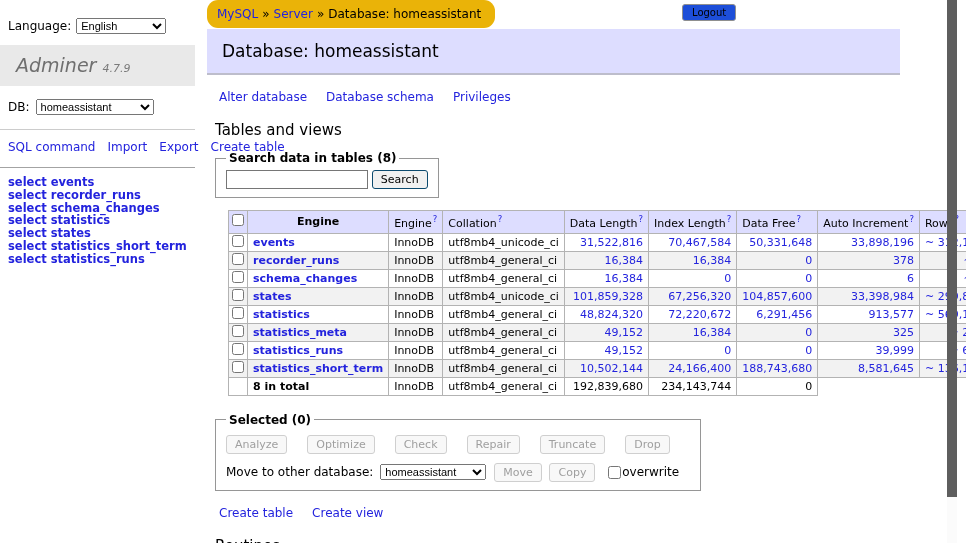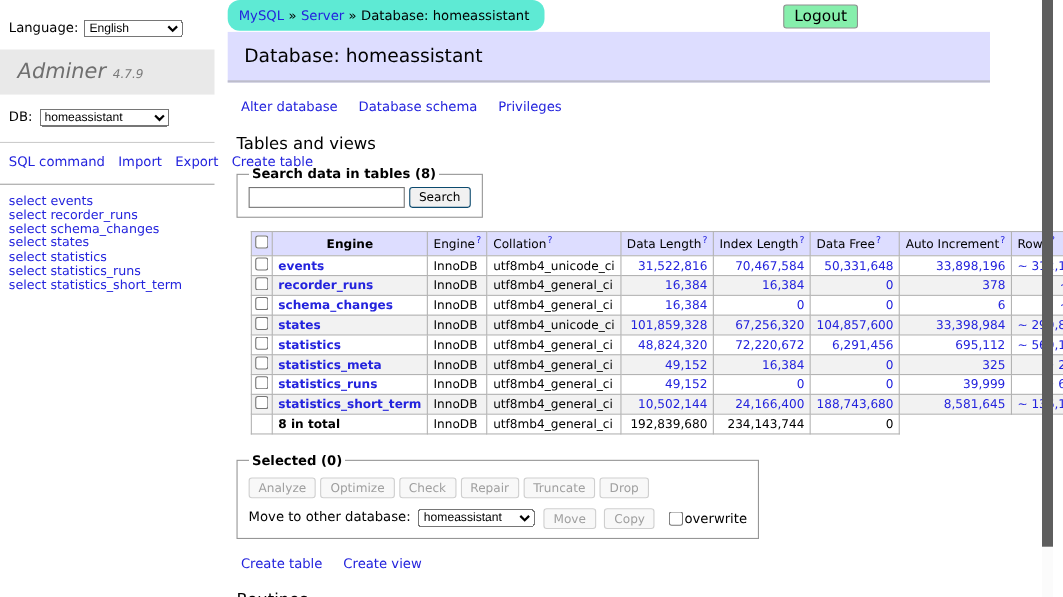--- a/index.html
+++ b/index.html
@@ -23,34 +23,34 @@
     background: #e9e9e9; font-weight: normal; font-style: italic;
     font-size: 19px; color: #6f6f6f;
   }
   h1#app-title .ver { font-size: 11px; font-style: italic; color: #7a7a7a; }
   #db-row { padding: 13px 8px 14px; border-bottom: 1px solid #ccc; }
   #db-row label { margin-right: 6px; }
   #db-row select { width: 118px; font-size: 11px; }
   #main-links { margin: 0; padding: 9px 8px 11px; border-bottom: 1px solid #a3a3a3; width: 195px; }
   #main-links .inner { width: 160px; line-height: 17px; }
   #main-links a { margin-right: 12px; white-space: nowrap; }
-  #table-links { padding: 8px 0 0; }
+  #table-links { padding: 8px 0 0; font-weight: bold; }
   #table-links a { display: block; padding: 0 8px; font-size: 11.5px; line-height: 12.8px; margin-bottom: 0; }
 
   
   #content { position: absolute; left: 207px; top: 0; width: 693px; }
   #breadcrumb {
-    display: inline-block; background: #5eead4;
+    display: inline-block; background: #eab308;
     padding: 7px 14px 7px 10px; font-size: 12px; border-radius: 11px;
   }
   #breadcrumb .sep { color: #000; margin: 0 4px; }
   #logout-btn {
-    position: absolute; left: 712px; top: 4px;
-    font-family: "DejaVu Sans", sans-serif; font-size: 14px;
-    padding: 2px 9px; background: #86efac; border: 1px solid #8f8f8f;
+    position: absolute; left: 682px; top: 4px;
+    font-family: "DejaVu Sans", sans-serif; font-size: 10px;
+    padding: 2px 9px; background: #1d4ed8; border: 1px solid #8f8f8f;
     border-radius: 3px; cursor: pointer;
   }
   h2#page-title {
     margin: 1px 0 0; padding: 12px 15px; background: #ddf;
     font-size: 17px; font-weight: normal; border-bottom: 2px solid #bdbdcb;
   }
   p.links-row { margin: 15px 0 0 12px; }
   p.links-row a { margin-right: 19px; }
   h3 { font-weight: normal; font-size: 15px; margin: 17px 0 12px 8px; }
 
@@ -86,21 +86,21 @@
   #tables-table a.tname { font-weight: bold; }
   #tables-body tr:nth-child(even) td { background: #f2f2f2; }
   #tables-table sup.help { color: #2323dd; font-size: 8.5px; margin-left: 1px; }
   #tables-foot td { background: #fff; }
   #tables-foot td.total-label { font-weight: bold; }
   #tables-foot td.noborder { border: none; background: transparent; }
 
   
   #selected-fs { margin-top: 17px; }
   #sel-buttons { margin: 3px 0 9px; }
-  #sel-buttons .btn { margin-right: 4px; }
+  #sel-buttons .btn { margin-right: 20px; }
   #move-row span.mlabel { margin-right: 7px; text-align: right; }
   #move-row select { width: 106px; font-size: 11px; vertical-align: middle; }
   #move-row .btn { margin-left: 4px; }
   #move-row label.ovr { margin-left: 9px; vertical-align: middle; margin-top: 33px; }
   #move-row label.ovr input { margin: 0 1px 0 0; vertical-align: middle; }
 
   
   #scroll-track { position: fixed; top: 0; right: 9px; width: 10px; height: 543px; background: #fbfbfb; }
   #scroll-thumb { width: 10px; height: 497px; background: #5e5e5e; }
 </style>
@@ -113,24 +113,24 @@
   </div>
   <h1 id="app-title"><span>Adminer</span> <span class="ver">4.7.9</span></h1>
   <div id="db-row">
     <label>DB:</label><select><option>homeassistant</option></select>
   </div>
   <p id="main-links"><span class="inner"><a href="#">SQL command</a><a href="#">Import</a><a href="#">Export</a><a href="#">Create table</a></span></p>
   <div id="table-links">
       <a href="#">select events</a>
       <a href="#">select recorder_runs</a>
       <a href="#">select schema_changes</a>
+      <a href="#">select statistics</a>
       <a href="#">select states</a>
-      <a href="#">select statistics</a>
+      <a href="#">select statistics_short_term</a>
       <a href="#">select statistics_runs</a>
-      <a href="#">select statistics_short_term</a>
     </div>
 </div>
 
 <div id="content">
   <div id="breadcrumb">
     <a href="#">MySQL</a><span class="sep">»</span><a href="#">Server</a><span class="sep">»</span><span>Database: homeassistant</span>
   </div>
 
   <h2 id="page-title">Database: homeassistant</h2>
 
@@ -215,21 +215,21 @@
           <td class="num"><a href="#">~ 299,833</a></td>
         </tr>
         <tr>
           <td class="check"><input type="checkbox" style=""></td>
           <td><a href="#" class="tname">statistics</a></td>
           <td>InnoDB</td>
           <td>utf8mb4_general_ci</td>
           <td class="num"><a href="#">48,824,320</a></td>
           <td class="num"><a href="#">72,220,672</a></td>
           <td class="num"><a href="#">6,291,456</a></td>
-          <td class="num"><a href="#">695,112</a></td>
+          <td class="num"><a href="#">913,577</a></td>
           <td class="num"><a href="#">~ 569,159</a></td>
         </tr>
         <tr>
           <td class="check"><input type="checkbox" style=""></td>
           <td><a href="#" class="tname">statistics_meta</a></td>
           <td>InnoDB</td>
           <td>utf8mb4_general_ci</td>
           <td class="num"><a href="#">49,152</a></td>
           <td class="num"><a href="#">16,384</a></td>
           <td class="num"><a href="#">0</a></td>

